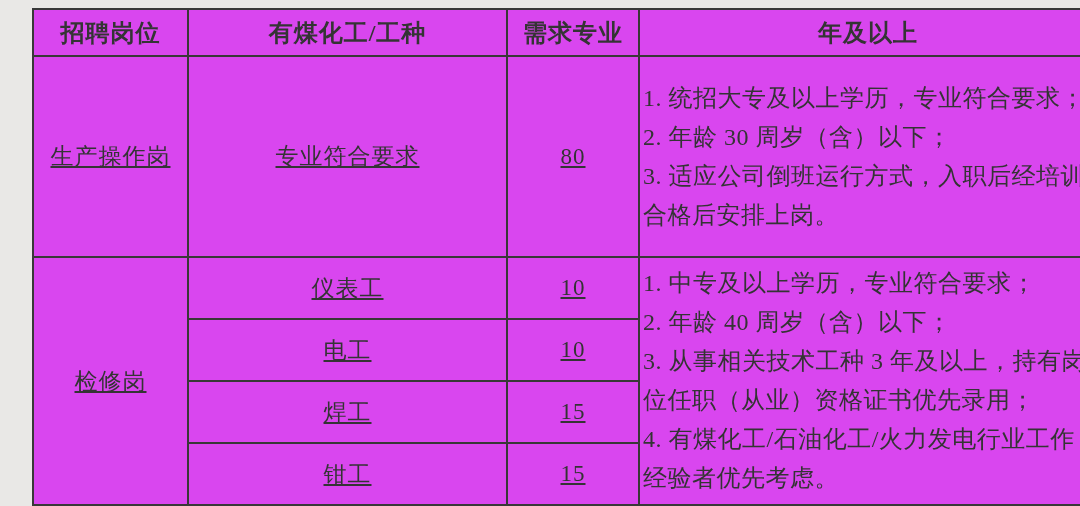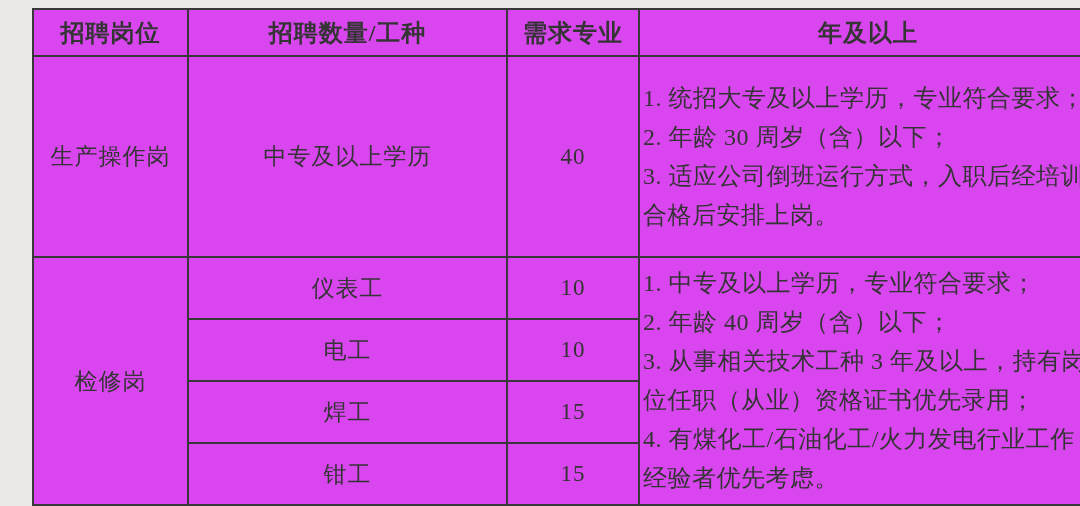--- a/index.html
+++ b/index.html
@@ -43,20 +43,21 @@
   th {
     font-size: 24px;
     font-weight: bold;
     text-align: center;
     letter-spacing: 1px;
   }
   td.center-cell {
     font-size: 23px;
     text-align: center;
     letter-spacing: 1px;
+    text-decoration: underline;
   }
   td.req-cell {
     font-size: 24px;
     text-align: left;
     padding: 6px 8px 6px 3px;
     line-height: 39px;
     white-space: pre-line;
     letter-spacing: 0.5px;
   }
 </style>
@@ -67,30 +68,30 @@
   <table class="recruit">
     <colgroup>
       <col class="c-position">
       <col class="c-major">
       <col class="c-count">
       <col class="c-req">
     </colgroup>
     <thead>
       <tr class="header-row">
         <th>招聘岗位</th>
-        <th>招聘数量/工种</th>
+        <th>有煤化工/工种</th>
         <th>需求专业</th>
         <th>年及以上</th>
       </tr>
     </thead>
     <tbody>
       <tr class="group1-row">
         <td class="center-cell">生产操作岗</td>
-        <td class="center-cell">中专及以上学历</td>
-        <td class="center-cell">40</td>
+        <td class="center-cell">专业符合要求</td>
+        <td class="center-cell">80</td>
         <td class="req-cell">1. 统招大专及以上学历，专业符合要求；
 2. 年龄 30 周岁（含）以下；
 3. 适应公司倒班运行方式，入职后经培训合格后安排上岗。</td>
       </tr>
       <tr class="sub-row">
         <td class="center-cell" rowspan="4">检修岗</td>
         <td class="center-cell">仪表工</td>
         <td class="center-cell">10</td>
         <td class="req-cell" rowspan="4">1. 中专及以上学历，专业符合要求；
 2. 年龄 40 周岁（含）以下；

